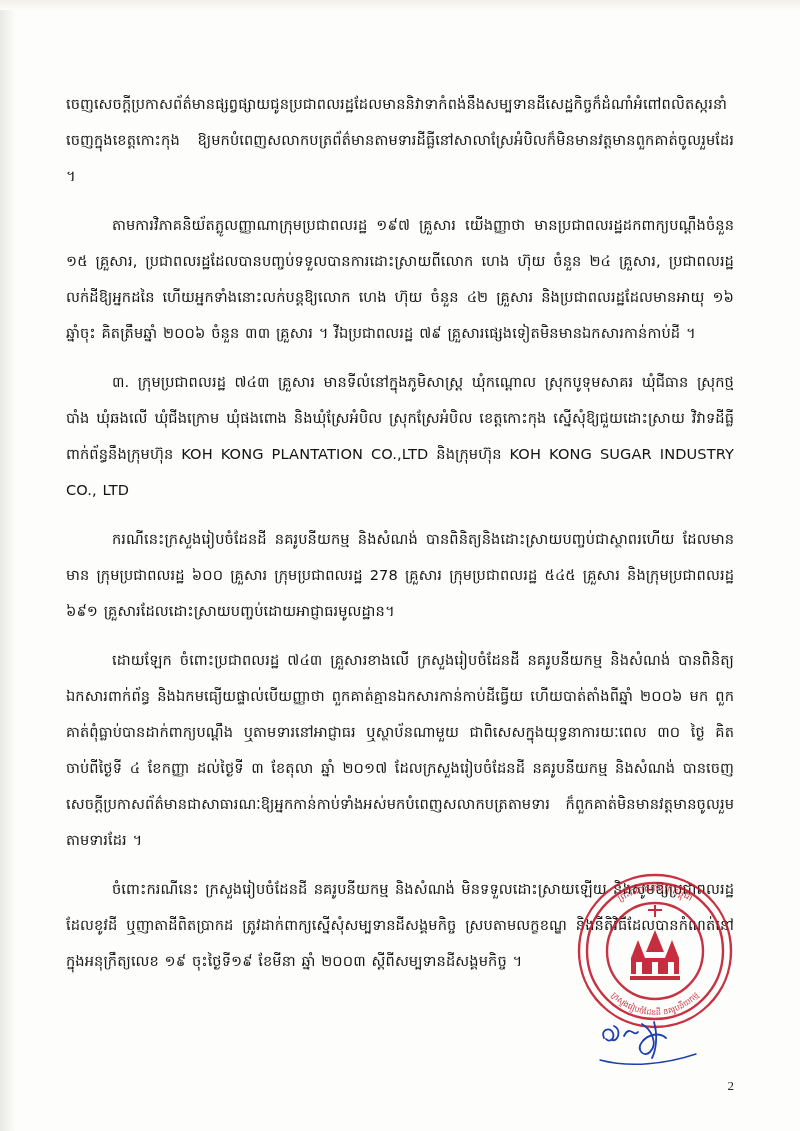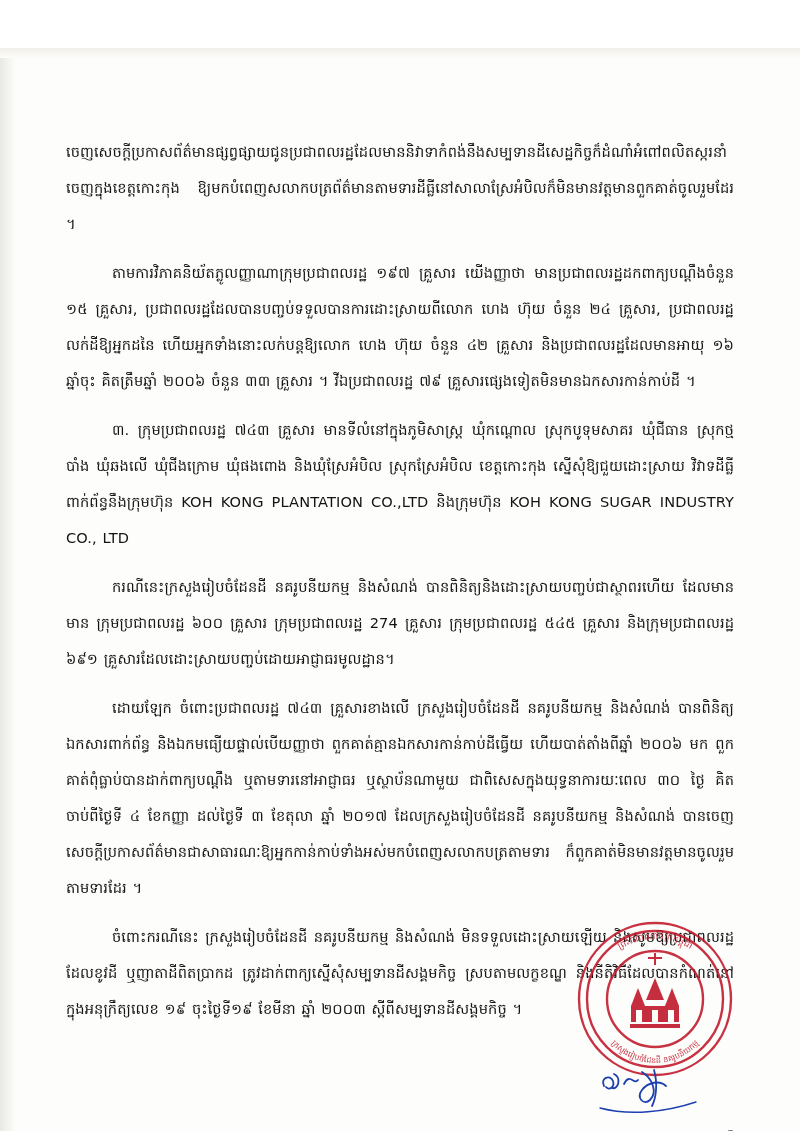--- a/index.html
+++ b/index.html
@@ -11,21 +11,20 @@
     height: 1131px;
     background: #ffffff;
     font-family: "DejaVu Sans", "Liberation Sans", sans-serif;
     position: relative;
     overflow: hidden;
   }
   .page {
     position: absolute;
     inset: 0;
     background: #fdfdfb;
-    margin-top: 48px;
   }
   .page-edge-left {
     position: absolute;
     left: 0; top: 0; bottom: 0;
     width: 16px;
     background: linear-gradient(to right, #e9e9e4, #fdfdfb);
   }
   .page-edge-top {
     position: absolute;
     left: 0; right: 0; top: 0;
@@ -86,21 +85,21 @@
 <body>
 
 <div class="page">
   <div class="page-edge-left"></div>
   <div class="page-edge-top"></div>
 
   <div class="content">
     <p class="para">ចេញសេចក្តីប្រកាសព័ត៌មានផ្សព្វផ្សាយជូនប្រជាពលរដ្ឋដែលមាននិវាទាកំពង់នឹងសម្បទានដីសេដ្ឋកិច្ចក៏ដំណាំអំពៅពលិតស្ករនាំចេញក្នុងខេត្តកោះកុង ឱ្យមកបំពេញសលាកបត្រព័ត៌មានតាមទារដីធ្លីនៅសាលាស្រែអំបិលក៏មិនមានវត្តមានពួកគាត់ចូលរួមដែរ ។</p>
     <p class="para indent">តាមការវិភាគនិយ័តភ្លូលញ្ញាណាក្រុមប្រជាពលរដ្ឋ ១៩៧ គ្រួសារ យើងញ្ញាថា មានប្រជាពលរដ្ឋដកពាក្យបណ្ដឹងចំនួន ១៥ គ្រួសារ, ប្រជាពលរដ្ឋដែលបានបញ្ចប់ទទួលបានការដោះស្រាយពីលោក ហេង ហ៊ុយ ចំនួន ២៤ គ្រួសារ, ប្រជាពលរដ្ឋលក់ដីឱ្យអ្នកដនៃ ហើយអ្នកទាំងនោះលក់បន្តឱ្យលោក ហេង ហ៊ុយ ចំនួន ៤២ គ្រួសារ និងប្រជាពលរដ្ឋដែលមានអាយុ ១៦ ឆ្នាំចុះ គិតត្រឹមឆ្នាំ ២០០៦ ចំនួន ៣៣ គ្រួសារ ។ វីឯប្រជាពលរដ្ឋ ៧៩ គ្រួសារផ្សេងទៀតមិនមានឯកសារកាន់កាប់ដី ។</p>
     <p class="para indent">៣. ក្រុមប្រជាពលរដ្ឋ ៧៤៣ គ្រួសារ មានទីលំនៅក្នុងភូមិសាស្ត្រ ឃុំកណ្ដោល ស្រុកបូទុមសាគរ ឃុំជីធាន ស្រុកថ្មបាំង ឃុំឆងលើ ឃុំជីងក្រោម ឃុំផងពោង និងឃុំស្រែអំបិល ស្រុកស្រែអំបិល ខេត្តកោះកុង ស្នើសុំឱ្យជួយដោះស្រាយ វិវាទដីធ្លីពាក់ព័ន្ធនឹងក្រុមហ៊ុន KOH KONG PLANTATION CO.,LTD និងក្រុមហ៊ុន KOH KONG SUGAR INDUSTRY CO., LTD</p>
-    <p class="para indent">ករណីនេះក្រសួងរៀបចំដែនដី នគរូបនីយកម្ម និងសំណង់ បានពិនិត្យនិងដោះស្រាយបញ្ចប់ជាស្ថាពរហើយ ដែលមានមាន ក្រុមប្រជាពលរដ្ឋ ៦០០ គ្រួសារ ក្រុមប្រជាពលរដ្ឋ 274 គ្រួសារ ក្រុមប្រជាពលរដ្ឋ ៥៤៥ គ្រួសារ និងក្រុមប្រជាពលរដ្ឋ ៦៩១ គ្រួសារដែលដោះស្រាយបញ្ចប់ដោយអាជ្ញាធរមូលដ្ឋាន។</p>
+    <p class="para indent">ករណីនេះក្រសួងរៀបចំដែនដី នគរូបនីយកម្ម និងសំណង់ បានពិនិត្យនិងដោះស្រាយបញ្ចប់ជាស្ថាពរហើយ ដែលមានមាន ក្រុមប្រជាពលរដ្ឋ ៦០០ គ្រួសារ ក្រុមប្រជាពលរដ្ឋ 278 គ្រួសារ ក្រុមប្រជាពលរដ្ឋ ៥៤៥ គ្រួសារ និងក្រុមប្រជាពលរដ្ឋ ៦៩១ គ្រួសារដែលដោះស្រាយបញ្ចប់ដោយអាជ្ញាធរមូលដ្ឋាន។</p>
     <p class="para indent">ដោយឡែក ចំពោះប្រជាពលរដ្ឋ ៧៤៣ គ្រួសារខាងលើ ក្រសួងរៀបចំដែនដី នគរូបនីយកម្ម និងសំណង់ បានពិនិត្យឯកសារពាក់ព័ន្ធ និងឯកមធ្យើយផ្ទាល់បើយញ្ញាថា ពួកគាត់គ្មានឯកសារកាន់កាប់ដីធ្វើយ ហើយបាត់តាំងពីឆ្នាំ ២០០៦ មក ពួកគាត់ពុំធ្លាប់បានដាក់ពាក្យបណ្តឹង ឬតាមទារនៅអាជ្ញាធរ ឬស្ថាប័នណាមួយ ជាពិសេសក្នុងយុទ្ធនាការយៈពេល ៣០ ថ្ងៃ គិតចាប់ពីថ្ងៃទី ៤ ខែកញ្ញា ដល់ថ្ងៃទី ៣ ខែតុលា ឆ្នាំ ២០១៧ ដែលក្រសួងរៀបចំដែនដី នគរូបនីយកម្ម និងសំណង់ បានចេញសេចក្តីប្រកាសព័ត៌មានជាសាធារណៈឱ្យអ្នកកាន់កាប់ទាំងអស់មកបំពេញសលាកបត្រតាមទារ ក៏ពួកគាត់មិនមានវត្តមានចូលរួមតាមទារដែរ ។</p>
     <p class="para indent tight">ចំពោះករណីនេះ ក្រសួងរៀបចំដែនដី នគរូបនីយកម្ម និងសំណង់ មិនទទួលដោះស្រាយឡើយ និងសូមឱ្យប្រជាពលរដ្ឋដែលខូវដី ឬញាតាដីពិតប្រាកដ ត្រូវដាក់ពាក្យស្នើសុំសម្បទានដីសង្គមកិច្ច ស្របតាមលក្ខខណ្ឌ និងនីតិវិធីដែលបានកំណត់នៅក្នុងអនុក្រឹត្យលេខ ១៩ ចុះថ្ងៃទី១៩ ខែមីនា ឆ្នាំ ២០០៣ ស្តីពីសម្បទានដីសង្គមកិច្ច ។</p>
   </div>
 
   <div class="stamp">
     <svg width="162" height="158" viewBox="0 0 162 158">
       <g fill="none" stroke="#c0182a" stroke-width="2.4" opacity="0.88">
         <circle cx="81" cy="79" r="76"></circle>
         <circle cx="81" cy="79" r="68"></circle>
         <circle cx="81" cy="79" r="48"></circle>

